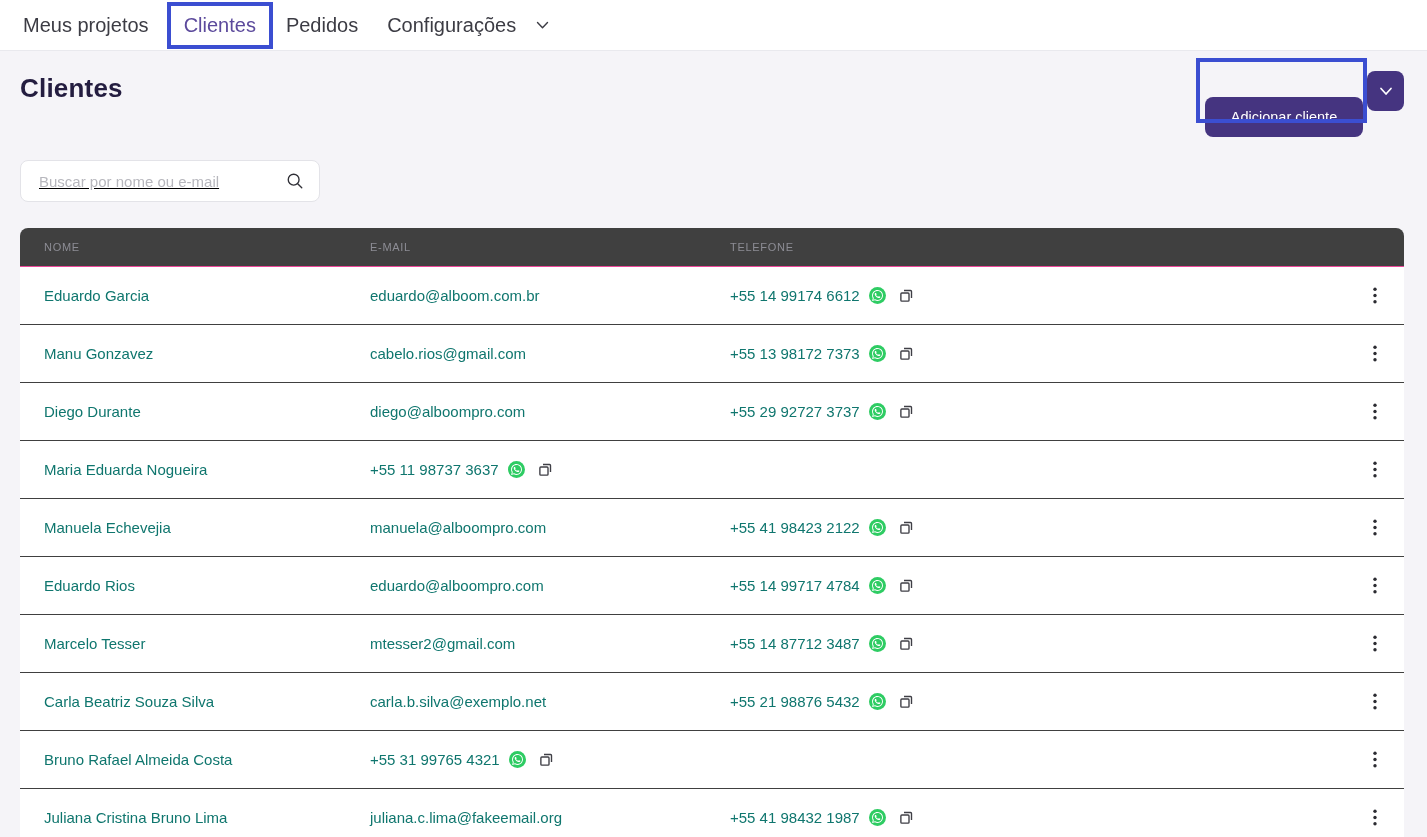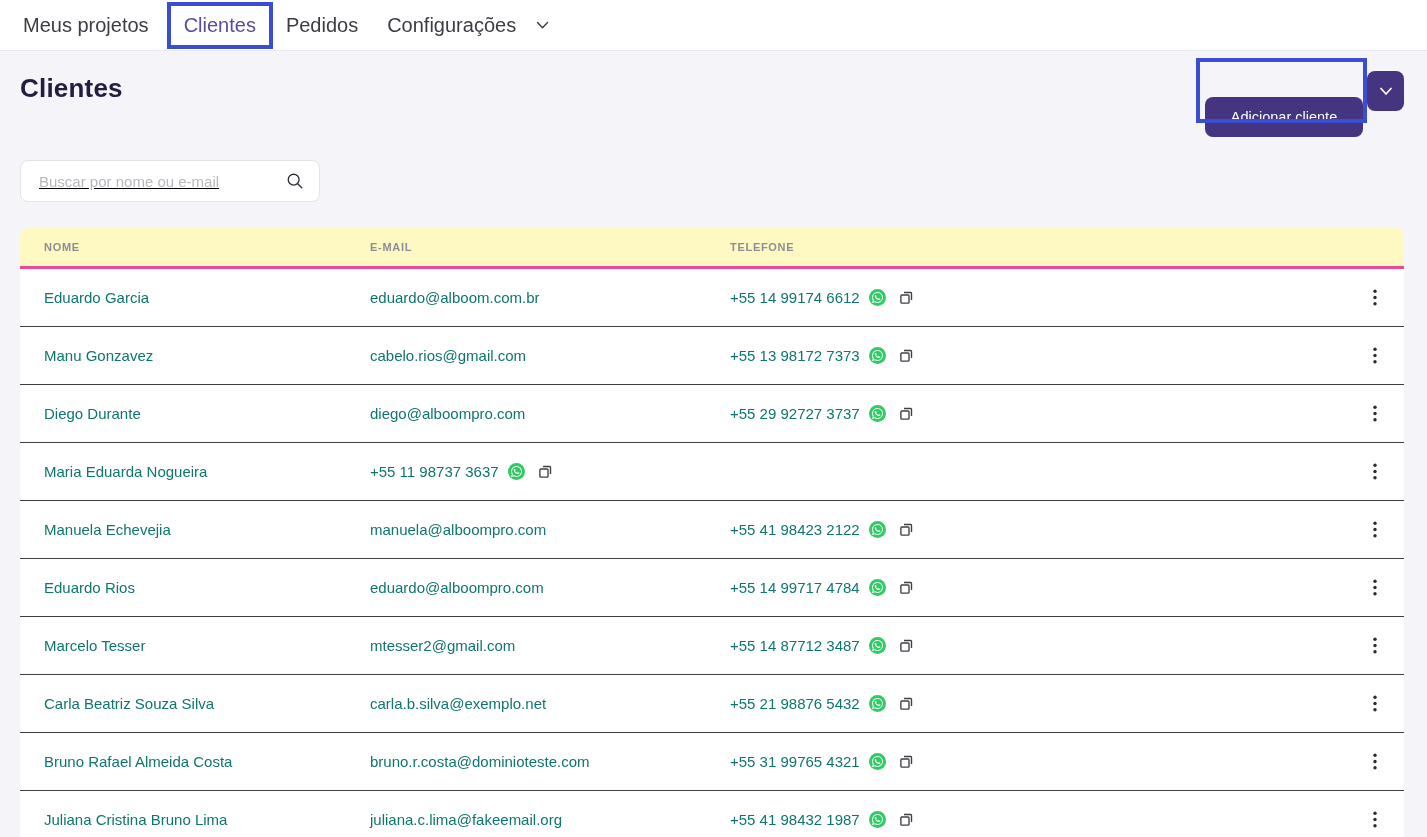--- a/index.html
+++ b/index.html
@@ -52,23 +52,23 @@
   .search-box input{
     border:none;outline:none;background:transparent;flex:1;
     font-family:"Liberation Sans",sans-serif;font-size:15px;color:#3c3c44;
     padding:0 6px 0 18px;
   }
   .search-box input::placeholder{color:#b7b7bd}
   .search-ico{display:flex;align-items:center;padding-right:15px;cursor:pointer}
   
   .table{position:absolute;left:20px;top:228px;width:1384px}
   .thead{
-    height:38px;background:#fef9c3;border-radius:8px 8px 0 0;
-    display:flex;align-items:center;border-bottom:3px solid #ec4899;
-    font-size:11px;color:#8d8d95;letter-spacing:.7px;font-weight:bold;
+    height:38px;background:#404040;border-radius:8px 8px 0 0;
+    display:flex;align-items:center;border-bottom:1px solid #ec4899;
+    font-size:11px;color:#8d8d95;letter-spacing:.7px;
   }
   .trow{
     height:57px;background:#ffffff;display:flex;align-items:center;
     border-bottom:1px solid #404040;font-size:15px;color:#0f766e;
   }
   .c-name{width:350px;padding-left:24px;box-sizing:border-box}
   .c-email{width:360px}
   .c-phone{flex:1;display:flex;align-items:center;gap:9px}
   .c-menu{width:58px;display:flex;justify-content:center}
   .wa-icon{
@@ -347,21 +347,20 @@
                 <circle cx="2" cy="2.2" r="1.7" fill="#2b2b31"></circle>
                 <circle cx="2" cy="8.5" r="1.7" fill="#2b2b31"></circle>
                 <circle cx="2" cy="14.8" r="1.7" fill="#2b2b31"></circle>
               </svg>
       </span>
     </div>
   </div>
 
   <div class="trow">
     <div class="c-name"><span>Bruno Rafael Almeida Costa</span></div>
-    <div class="c-email"><span>bruno.r.costa@dominioteste.com</span></div>
     <div class="c-phone">
       <span>+55 31 99765 4321</span>
       <span class="wa-icon">
         <svg width="11" height="11" viewBox="0 0 24 24" fill="#ffffff">
                 <path d="M17.472 14.382c-.297-.149-1.758-.867-2.03-.967-.273-.099-.471-.148-.67.15-.197.297-.767.966-.94 1.164-.173.199-.347.223-.644.075-.297-.15-1.255-.463-2.39-1.475-.883-.788-1.48-1.761-1.653-2.059-.173-.297-.018-.458.13-.606.134-.133.298-.347.446-.52.149-.174.198-.298.298-.497.099-.198.05-.371-.025-.52-.075-.149-.669-1.612-.916-2.207-.242-.579-.487-.5-.669-.51-.173-.008-.371-.01-.57-.01-.198 0-.52.074-.792.372-.272.297-1.04 1.016-1.04 2.479 0 1.462 1.065 2.875 1.213 3.074.149.198 2.096 3.2 5.077 4.487.709.306 1.262.489 1.694.625.712.227 1.36.195 1.871.118.571-.085 1.758-.719 2.006-1.413.248-.694.248-1.289.173-1.413-.074-.124-.272-.198-.57-.347m-5.421 7.403h-.004a9.87 9.87 0 01-5.031-1.378l-.361-.214-3.741.982.998-3.648-.235-.374a9.86 9.86 0 01-1.51-5.26c.001-5.45 4.436-9.884 9.888-9.884 2.64 0 5.122 1.03 6.988 2.898a9.825 9.825 0 012.893 6.994c-.003 5.45-4.437 9.884-9.885 9.884m8.413-18.297A11.815 11.815 0 0012.05 0C5.495 0 .16 5.335.157 11.892c0 2.096.547 4.142 1.588 5.945L.057 24l6.305-1.654a11.882 11.882 0 005.683 1.448h.005c6.554 0 11.89-5.335 11.893-11.893a11.821 11.821 0 00-3.48-8.413Z"></path>
               </svg>
       </span>
       <span class="copy-icon">
         <svg width="15" height="15" viewBox="0 0 24 24" fill="none" stroke="#3f3f46" stroke-width="2.2" stroke-linejoin="round">
                 <rect x="3" y="8" width="13" height="13" rx="1.5"></rect>

